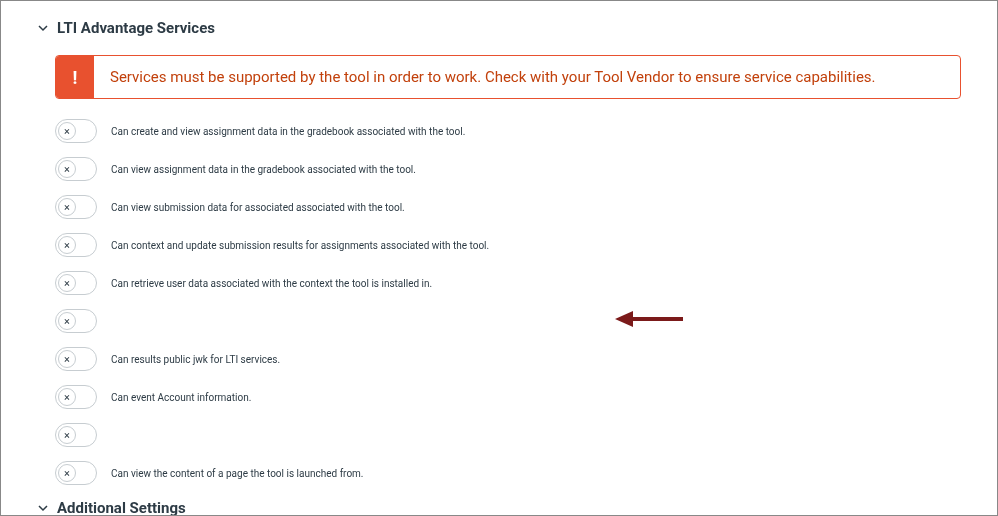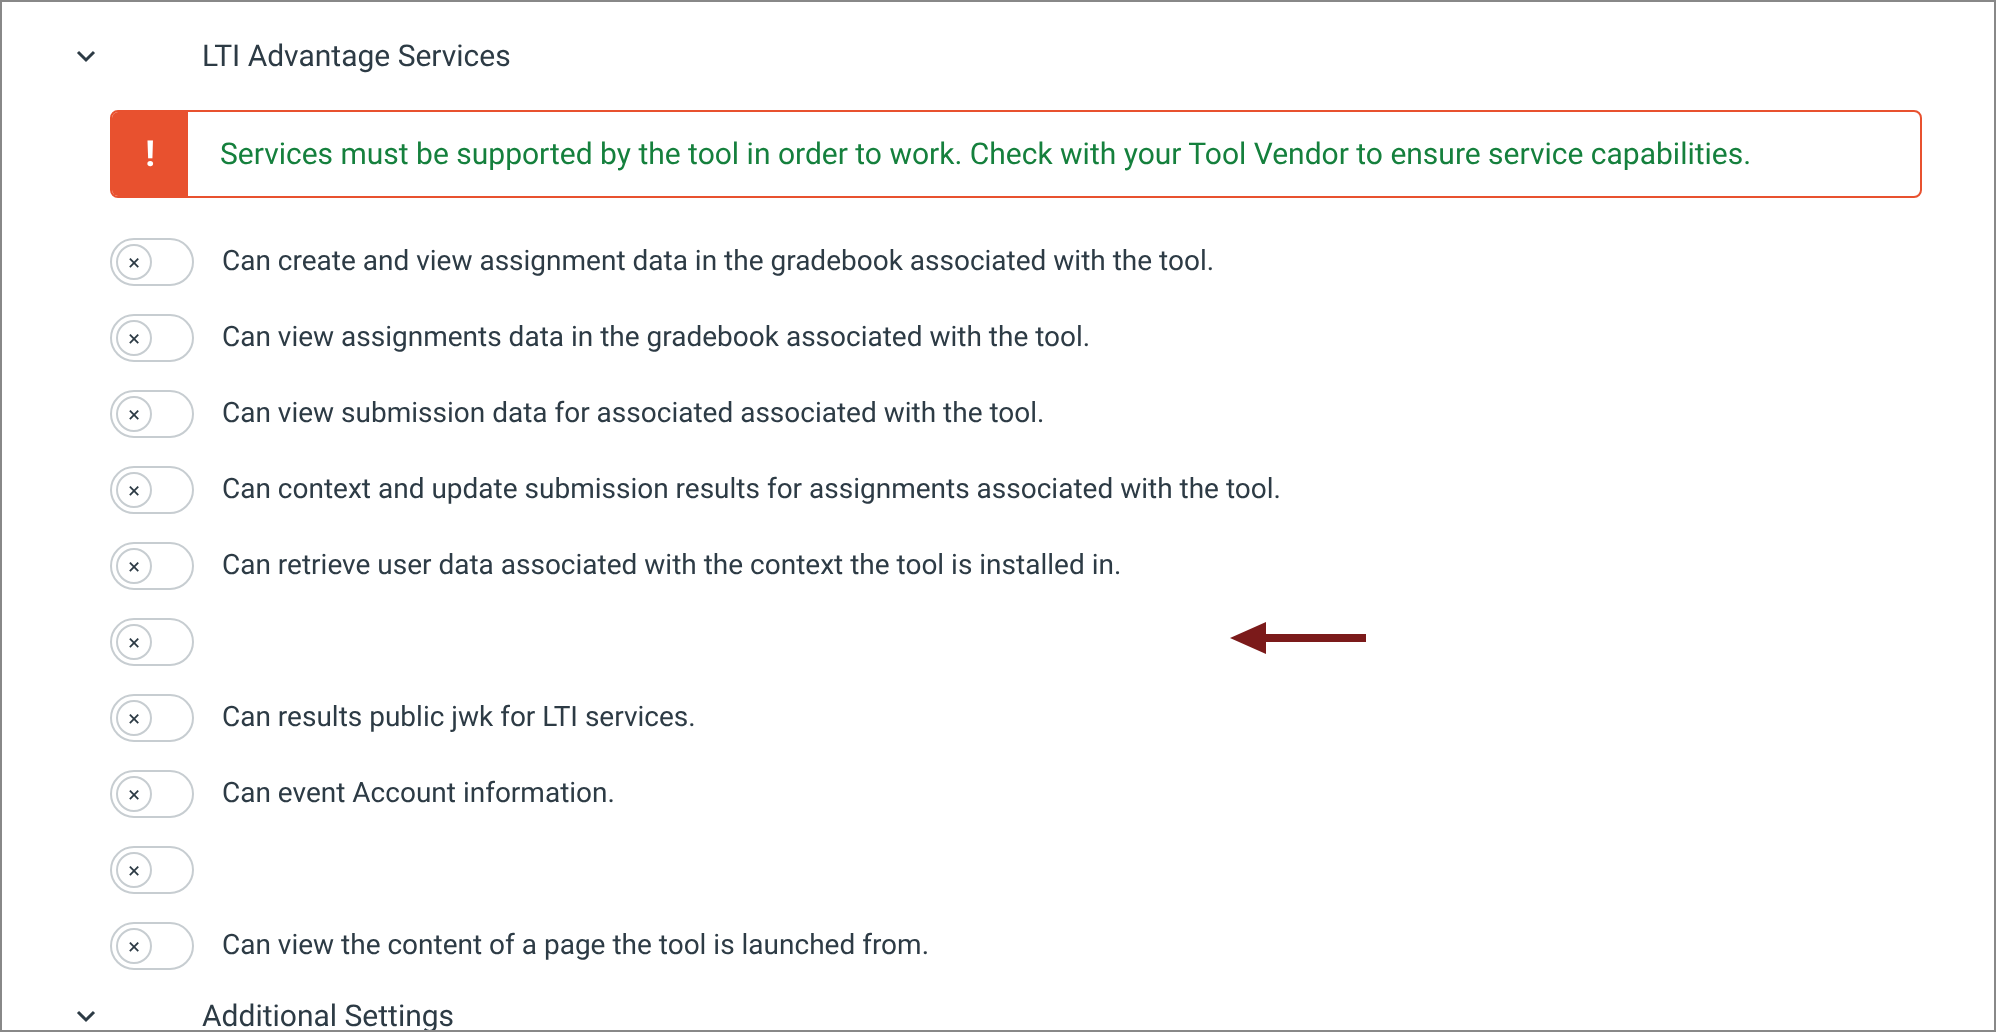--- a/index.html
+++ b/index.html
@@ -33,22 +33,21 @@
     .chevron {
       width: 12px;
       height: 12px;
       display: inline-flex;
       align-items: center;
       justify-content: center;
     }
     .section-title {
       font-size: 15px;
       color: #2d3b45;
-      font-weight: 400;
-      margin-left: 44px;
+      font-weight: 700;
     }
     .alert-box {
       display: flex;
       align-items: stretch;
       border: 1px solid #e8512f;
       border-radius: 4px;
       margin-left: 18px;
       margin-bottom: 20px;
       overflow: hidden;
       background: #fff;
@@ -59,21 +58,21 @@
       width: 38px;
       display: flex;
       align-items: center;
       justify-content: center;
       font-weight: bold;
       font-size: 18px;
     }
     .alert-text {
       padding: 12px 16px;
       font-size: 15px;
-      color: #15803d;
+      color: #c2410c;
     }
     .service-list {
       margin-left: 18px;
     }
     .service-row {
       display: flex;
       align-items: center;
       gap: 14px;
       margin-bottom: 14px;
       position: relative;
@@ -97,21 +96,21 @@
       border-radius: 50%;
       background: #fff;
       display: flex;
       align-items: center;
       justify-content: center;
       font-size: 11px;
       color: #2d3b45;
       line-height: 1;
     }
     .service-label {
-      font-size: 14px;
+      font-size: 10px;
       color: #2d3b45;
     }
     .arrow-annotation {
       position: absolute;
       left: 560px;
       top: 50%;
       transform: translateY(-50%);
       pointer-events: none;
     }
   </style>
@@ -138,21 +137,21 @@
       <div class="service-row">
         <div class="toggle">
           <div class="toggle-knob">×</div>
         </div>
         <span class="service-label">Can create and view assignment data in the gradebook associated with the tool.</span>
       </div>
       <div class="service-row">
         <div class="toggle">
           <div class="toggle-knob">×</div>
         </div>
-        <span class="service-label">Can view assignments data in the gradebook associated with the tool.</span>
+        <span class="service-label">Can view assignment data in the gradebook associated with the tool.</span>
       </div>
       <div class="service-row">
         <div class="toggle">
           <div class="toggle-knob">×</div>
         </div>
         <span class="service-label">Can view submission data for associated associated with the tool.</span>
       </div>
       <div class="service-row">
         <div class="toggle">
           <div class="toggle-knob">×</div>

